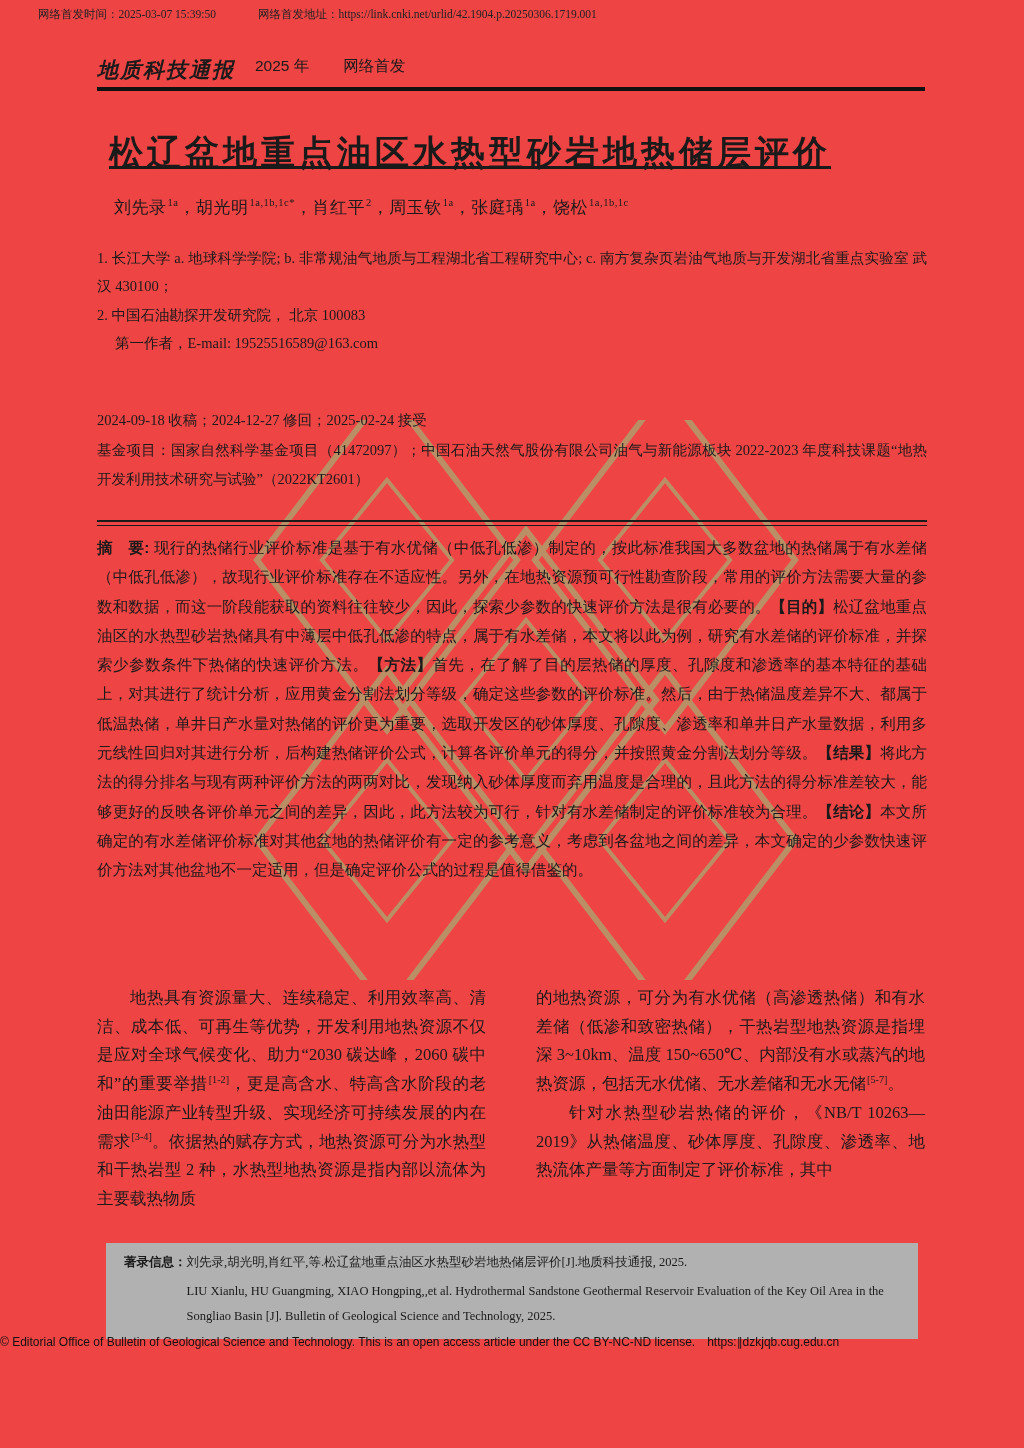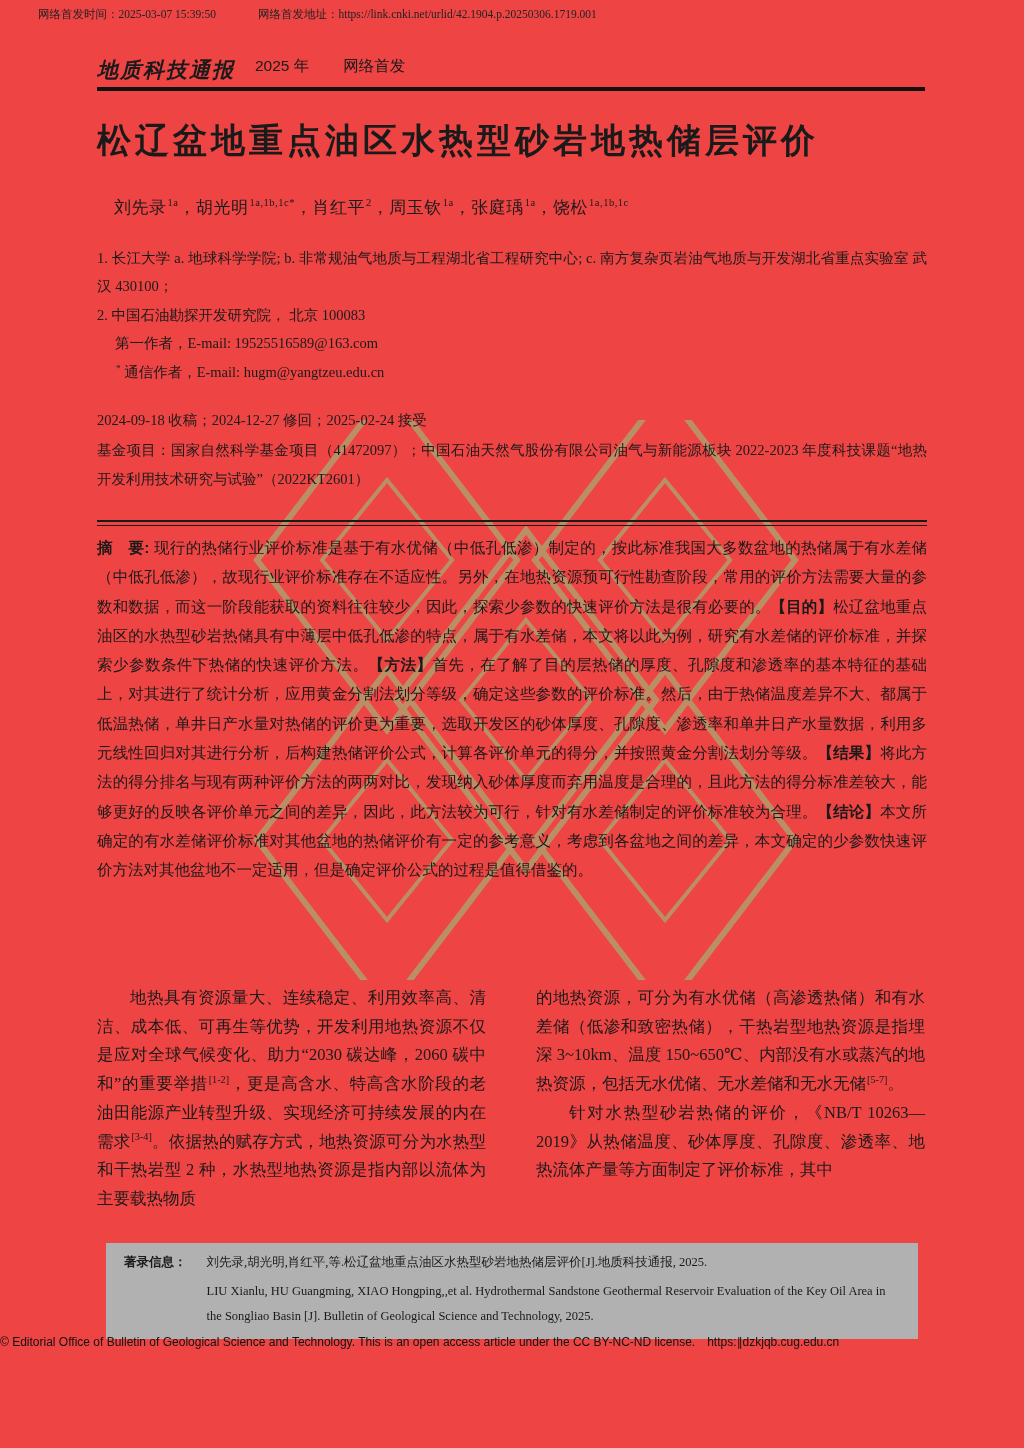--- a/index.html
+++ b/index.html
@@ -105,21 +105,21 @@
   
   .cite-box{
     position:absolute;top:1243px;left:106px;width:812px;min-height:80px;
     background:#b1b1b1;box-sizing:border-box;
     padding:11px 18px 10px 18px;
     font-size:12.5px;
   }
   .cite-row{display:flex;}
   .cite-label{
     font-family:"Liberation Sans","DejaVu Sans",sans-serif;
-    font-weight:bold;white-space:nowrap;margin-right:20px;
+    font-weight:bold;white-space:nowrap;margin-right:0;
   }
   .cite-content{flex:1;}
   .cite-cn{margin:0;}
   .cite-en{margin:8px 0 0 0;line-height:25px;}
 
   
   .footer-line{
     position:absolute;top:1334px;left:0;width:100%;
     text-align:left;font-size:12px;
     font-family:"Liberation Sans","DejaVu Sans",sans-serif;
@@ -152,29 +152,28 @@
       <span>网络首发时间：</span><span>2025-03-07 15:39:50</span><span class="gap"></span><span>网络首发地址：</span><span>https://link.cnki.net/urlid/42.1904.p.20250306.1719.001</span>
     </div>
 
     <div class="header-row">
       <span class="journal-name">地质科技通报</span>
       <span class="journal-year">2025 年</span>
       <span class="journal-note">网络首发</span>
     </div>
     <div class="header-rule"></div>
 
-    <h1 class="paper-title" style="margin:0;">松辽盆地重点油区水热型砂岩地热储层评价</h1>
+    <h1 class="paper-title" style="margin:12px;text-decoration:underline;">松辽盆地重点油区水热型砂岩地热储层评价</h1>
 
     <div class="authors-line">刘先录<sup>1a</sup>，胡光明<sup>1a,1b,1c*</sup>，肖红平<sup>2</sup>，周玉钦<sup>1a</sup>，张庭瑀<sup>1a</sup>，饶松<sup>1a,1b,1c</sup></div>
 
     <div class="affil-block">
       <div>1. 长江大学 a. 地球科学学院; b. 非常规油气地质与工程湖北省工程研究中心; c. 南方复杂页岩油气地质与开发湖北省重点实验室 武汉 430100；</div>
       <div>2. 中国石油勘探开发研究院， 北京 100083</div>
       <div class="indent">第一作者，E-mail: 19525516589@163.com</div>
-      <div class="indent"><sup>*</sup> 通信作者，E-mail: hugm@yangtzeu.edu.cn</div>
     </div>
 
     <div class="front-info">
       <div>2024-09-18 收稿；2024-12-27 修回；2025-02-24 接受</div>
       <div>基金项目：国家自然科学基金项目（41472097）；中国石油天然气股份有限公司油气与新能源板块 2022-2023 年度科技课题“地热开发利用技术研究与试验”（2022KT2601）</div>
     </div>
 
     <div class="double-rule"></div>
 
     <div class="abstract-block">

